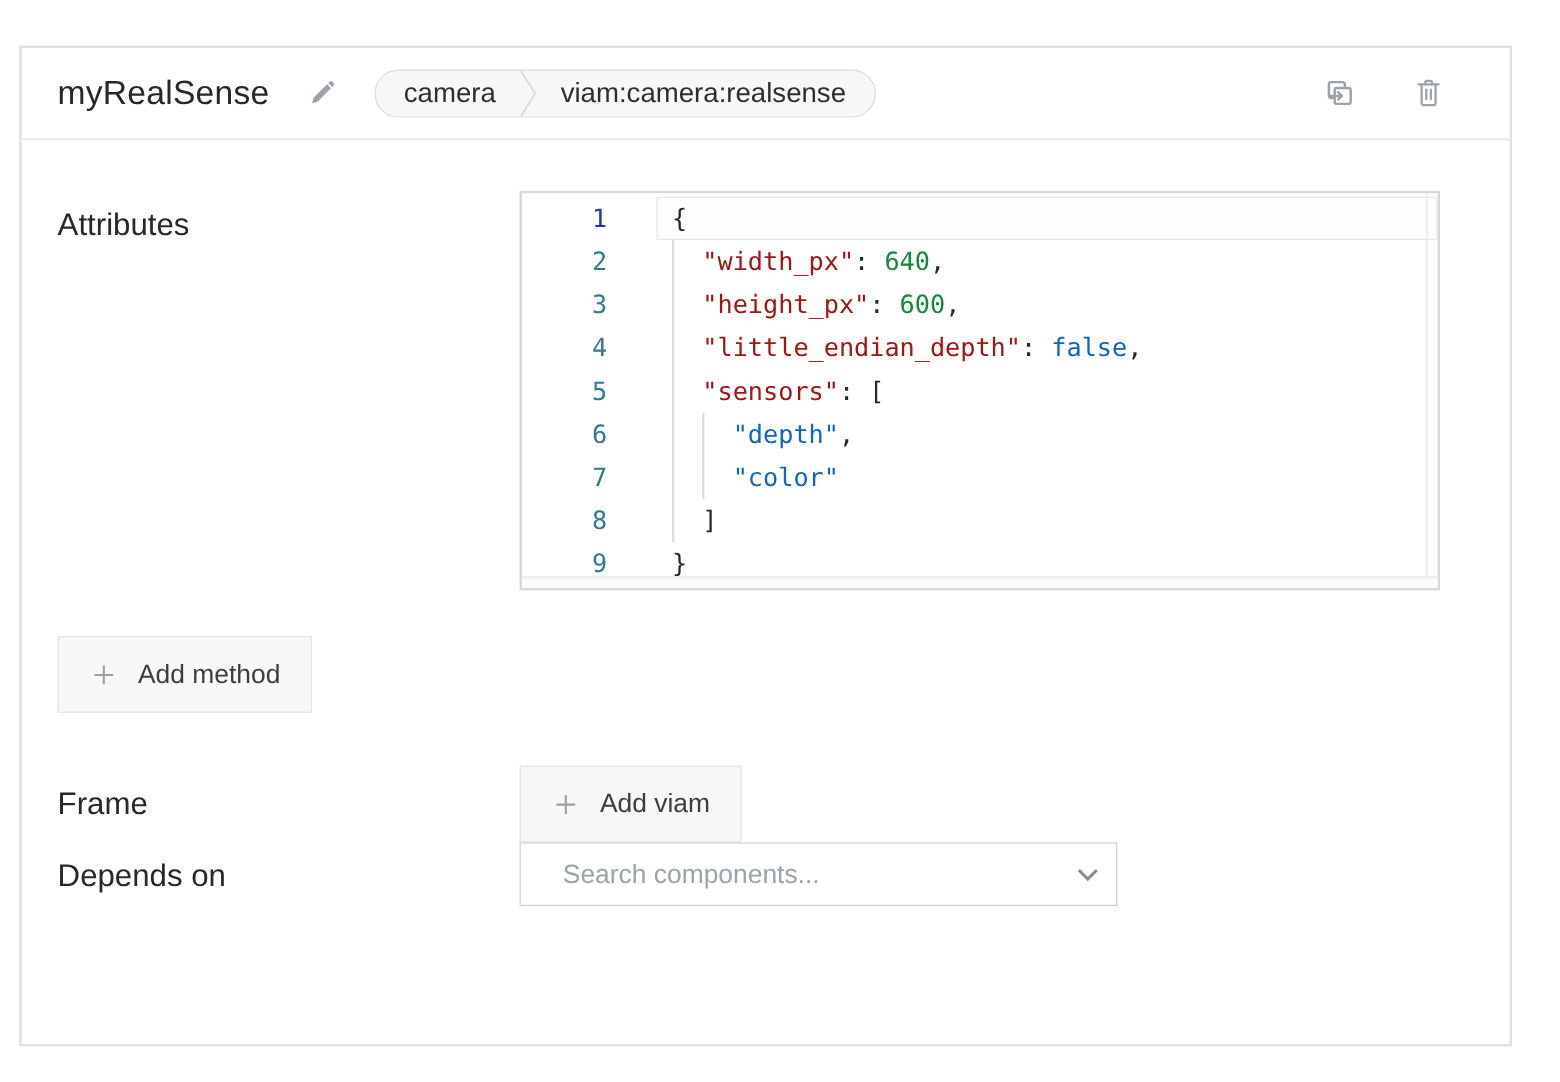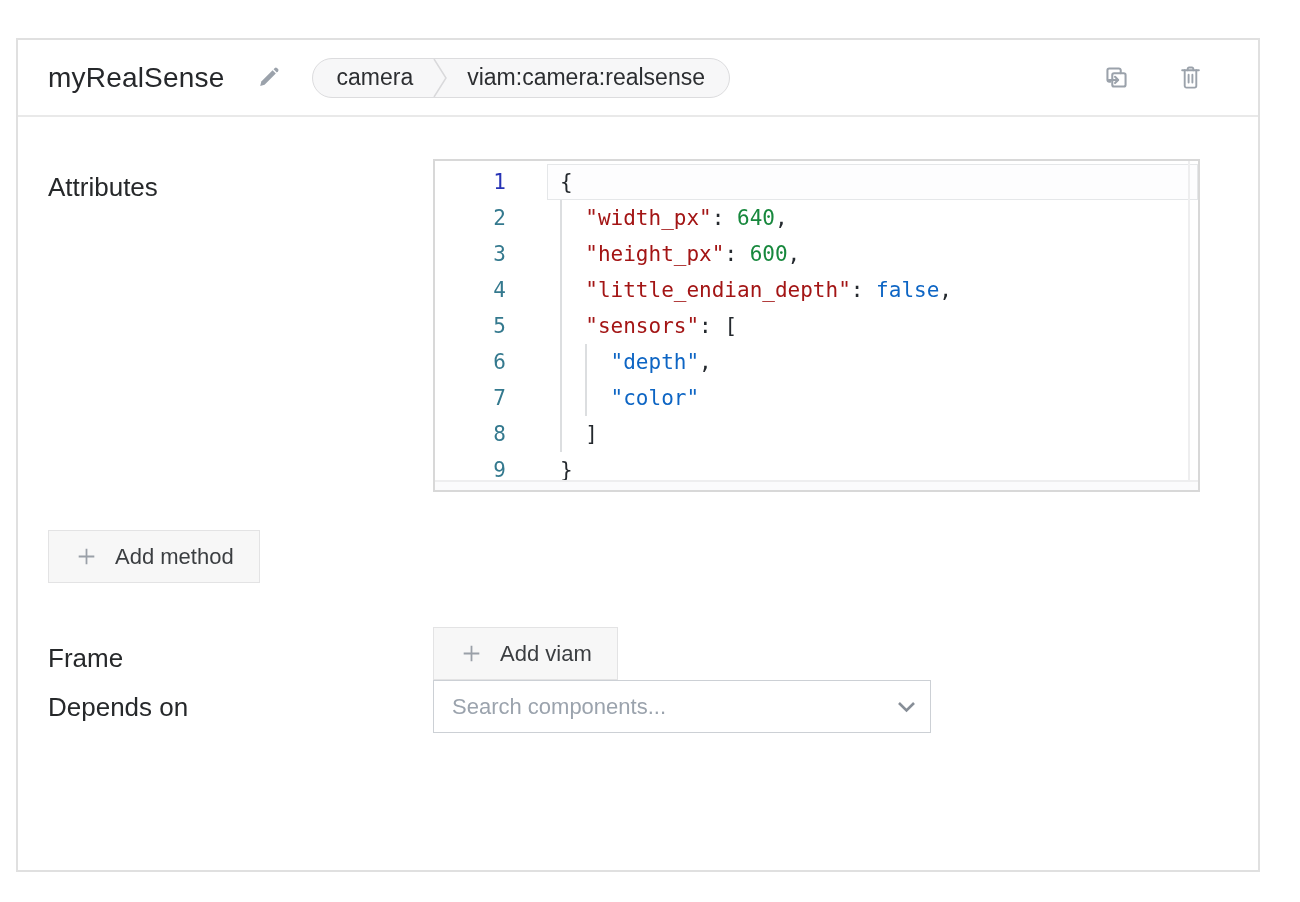--- a/index.html
+++ b/index.html
@@ -54,27 +54,27 @@
   .indent-guide { position: absolute; width: 1.5px; background: #dcdee0; }
   .guide-1 { left: 13px; top: 39px; height: 252px; }
   .guide-2 { left: 38px; top: 183px; height: 72px; }
   .vrail { position: absolute; top: 0; right: 0; bottom: 10px; width: 10px;
     border-left: 2px solid #eeeeef; }
   .hrail { position: absolute; left: 0; right: 0; bottom: 0; height: 10px;
     background: #fbfbfc; border-top: 2px solid #eeeeef; }
 
   
   .ghost-btn { display: inline-flex; align-items: center; gap: 16px;
-    height: 53px; padding: 0 25px; background: #f7f7f7;
+    height: 64px; padding: 0 25px; background: #f7f7f7;
     border: 1.5px solid #e3e3e4; font-size: 22px; color: #3b3e41;
     font-family: "Liberation Sans", sans-serif; cursor: pointer; white-space: nowrap; }
   .search-select { width: 498px; height: 53px; border: 1.5px solid #ccd0d5;
     background: #fff; display: flex; align-items: center; padding: 0 14px 0 18px; }
   .search-select input { flex: 1; border: 0; outline: 0; font-size: 22px;
-    color: #333; font-family: "Liberation Sans", sans-serif; background: transparent; min-width: 0; }
+    color: #333; font-family: "Liberation Sans", sans-serif; background: transparent; min-width: 0; margin-left: 17px; }
   .search-select input::placeholder { color: #9ba3ad; opacity: 1; }
   .chev-btn { flex: none; }
 </style>
 </head>
 <body>
 
 <div class="card">
 
   <div class="card-header">
     <span class="title">myRealSense</span>

